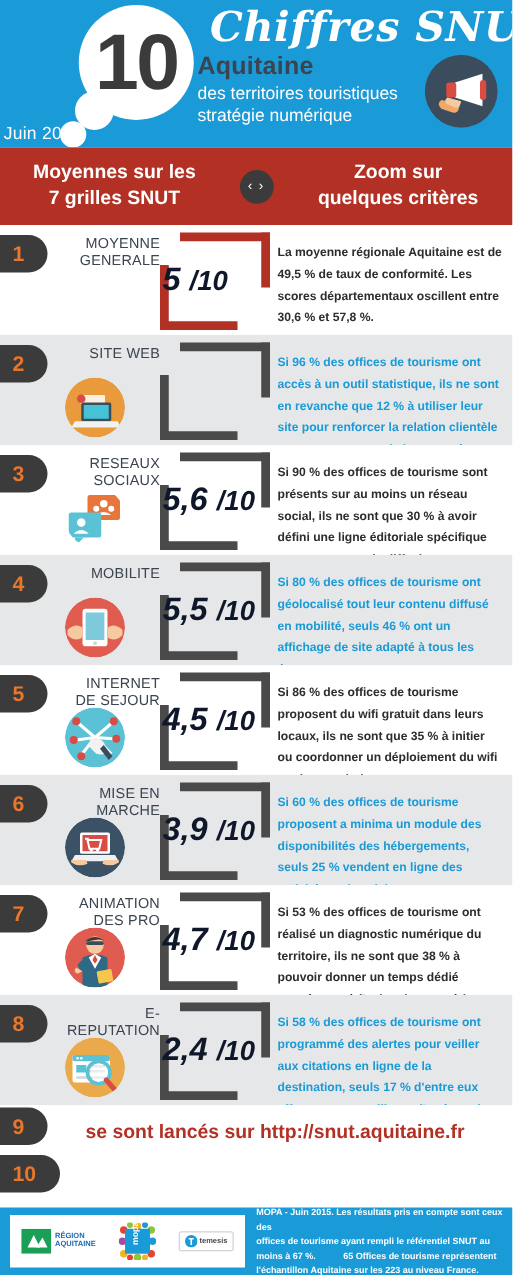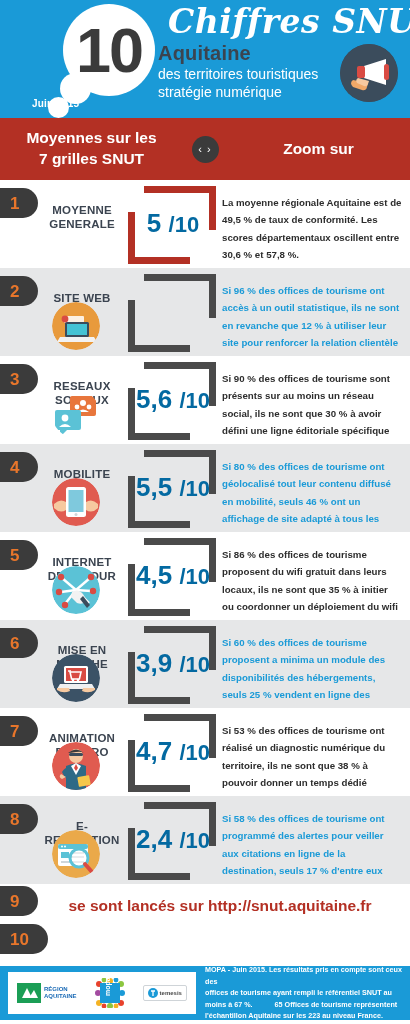--- a/index.html
+++ b/index.html
@@ -45,24 +45,23 @@
     width: 92px; height: 92px;
     display: flex; align-items: center; justify-content: center;
     font-size: 63px; font-weight: bold;
     color: #3b3b3b;
     letter-spacing: -2px;
     line-height: 1;
   }
   .date-label {
     position: absolute;
     left: 3px; top: 98px;
-    font-size: 10px; font-weight: bold;
+    font-size: 14px; font-weight: normal;
     color: #ffffff;
     letter-spacing: 0.2px;
-    margin-left: 29px;
   }
   .script-title {
     position: absolute;
     left: 168px; top: 2px;
     font-family: "DejaVu Serif", serif;
     font-style: italic;
     font-weight: bold;
     font-size: 33px;
     color: #ffffff;
     letter-spacing: 0.5px;
@@ -151,25 +150,25 @@
     z-index: 3;
   }
   .badge span {
     color: #e8762b;
     font-weight: bold;
     font-size: 17px;
     line-height: 1;
   }
   .row-title {
     position: absolute;
-    left: 36px; top: 23px;
+    left: 36px; top: 8px;
     width: 92px;
-    text-align: center;
+    text-align: right;
     font-size: 11.5px;
-    font-weight: bold;
+    font-weight: normal;
     color: #3b4450;
     line-height: 1.25;
     letter-spacing: 0.2px;
     z-index: 2;
   }
   .row-icon {
     position: absolute;
     left: 52px; top: 34px;
     width: 48px; height: 48px;
     border-radius: 50%;
@@ -199,26 +198,27 @@
   }
   .bracket .bb {
     position: absolute; left: 0; bottom: 0;
     width: 62px; height: 7px;
     background: var(--bk);
   }
   .score {
     position: absolute;
     left: 130px; top: 30px;
     width: 86px;
-    text-align: center;
+    text-align: left;
     font-size: 26px;
     font-weight: bold;
-    color: #0369a1;
+    color: #0f172a;
     z-index: 2;
     line-height: 1;
+    font-style: italic;
   }
   .score .den { font-size: 22px; }
   .row-body {
     position: absolute;
     left: 222px;
     top: 14px;
     width: 180px;
     font-size: 9.7px;
     line-height: 1.78;
     font-weight: bold;
@@ -316,20 +316,21 @@
   <div class="redband">
     <div class="redband-col">
         <div>Moyennes sur les</div>
         <div>7 grilles SNUT</div>
       </div>
     <div class="redband-mid">
       <div class="nav-circle">‹ ›</div>
     </div>
     <div class="redband-col">
         <div>Zoom sur</div>
+        <div>quelques critères</div>
       </div>
   </div>
 
   <div class="wm wm-i">
     <svg width="96" height="118" viewBox="0 0 96 118">
       <circle cx="48" cy="52" r="46" fill="#cfe6f4"></circle>
       <circle cx="48" cy="26" r="7" fill="#ffffff"></circle>
       <path d="M40 40 h14 v44 q0 10 -10 12 q10 -2 10 -12 v-38 h-14 z" fill="#ffffff"></path>
       <rect x="40" y="40" width="14" height="48" fill="#ffffff"></rect>
       <path d="M54 82 q0 14 -12 18 q18 -2 18 -18 z" fill="#ffffff"></path>

